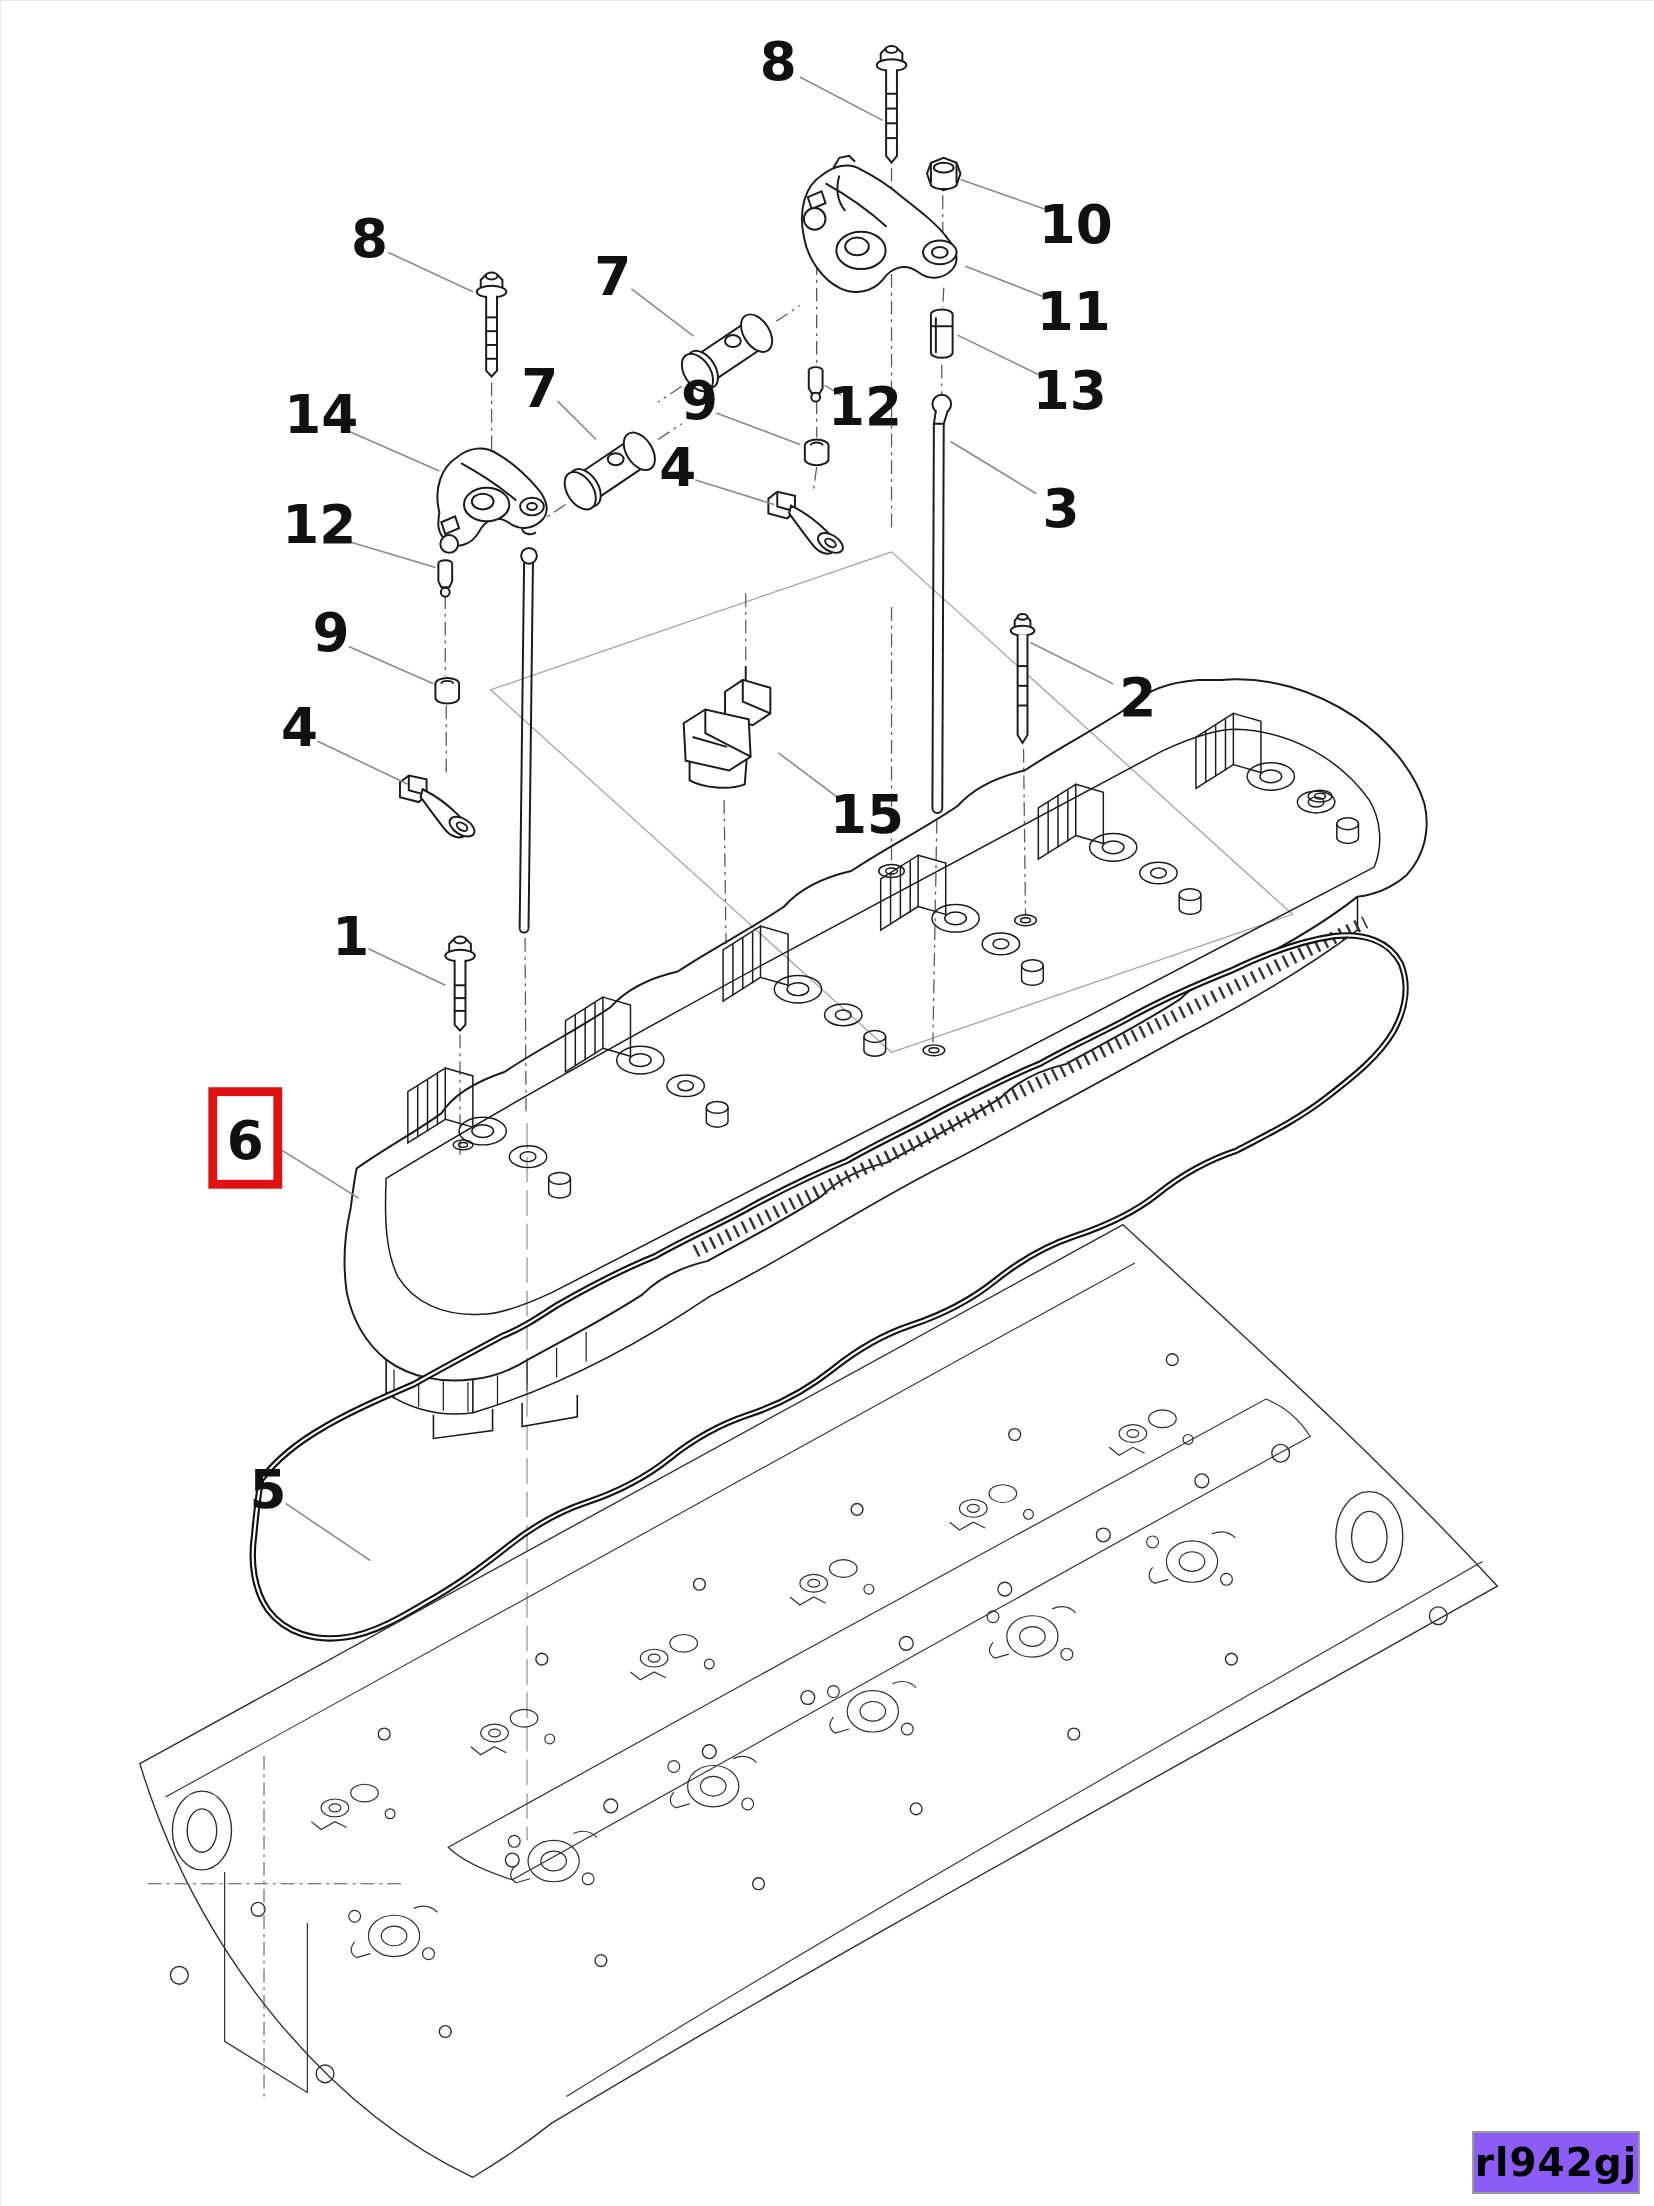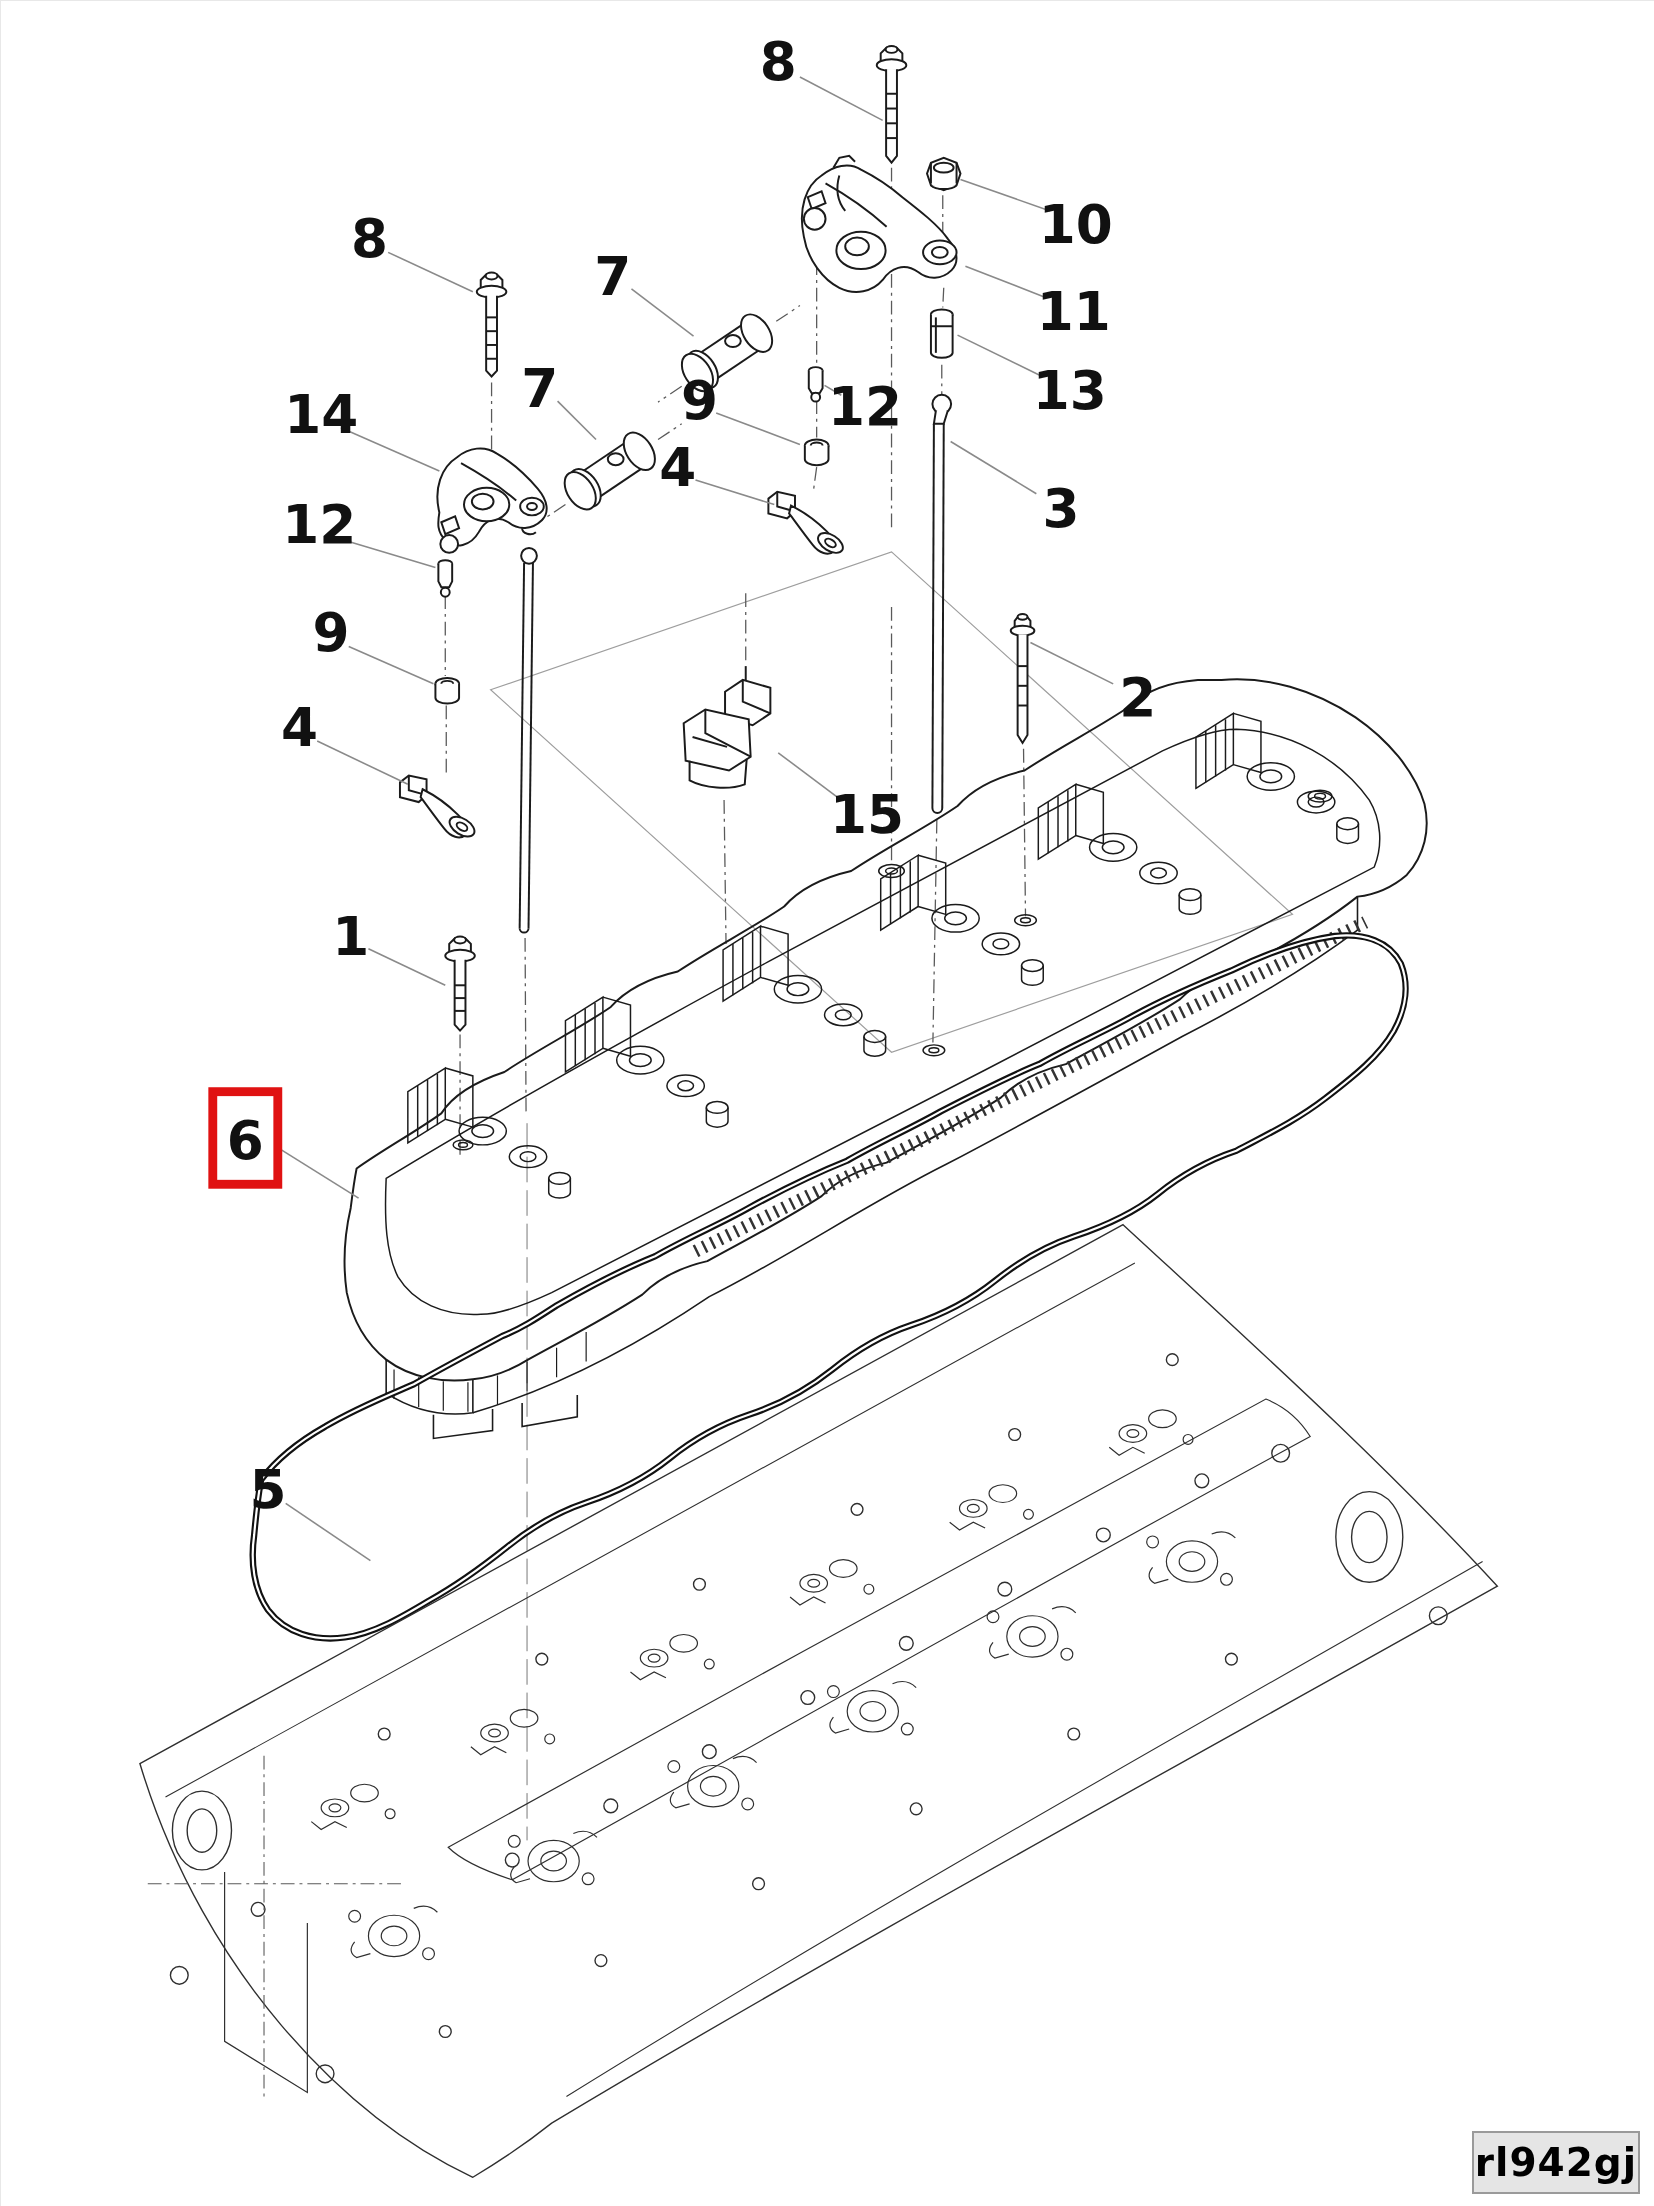--- a/index.html
+++ b/index.html
@@ -15,21 +15,21 @@
   svg text{
     font-family:"DejaVu Sans","Liberation Sans",sans-serif;
     font-weight:bold;
     fill:#111;
   }
   .code-box{
     position:absolute;
     left:1472px;top:2131px;
     width:164px;height:59px;
     border:2px solid #9a9a9a;
-    background:#e5e5e5;
+    background:#8b5cf6;
     display:flex;align-items:center;justify-content:center;
     font-size:39px;font-weight:bold;color:#000;
     letter-spacing:1px;
   }
 </style>
 </head>
 <body>
 
 <div class="page">
 

